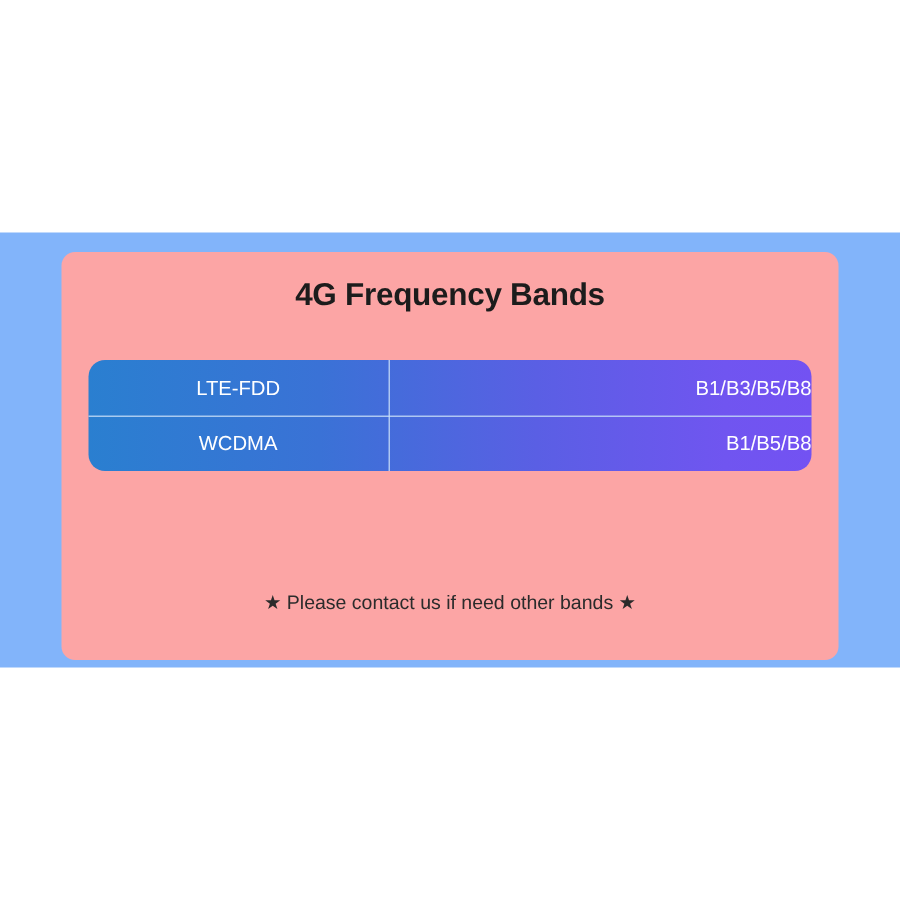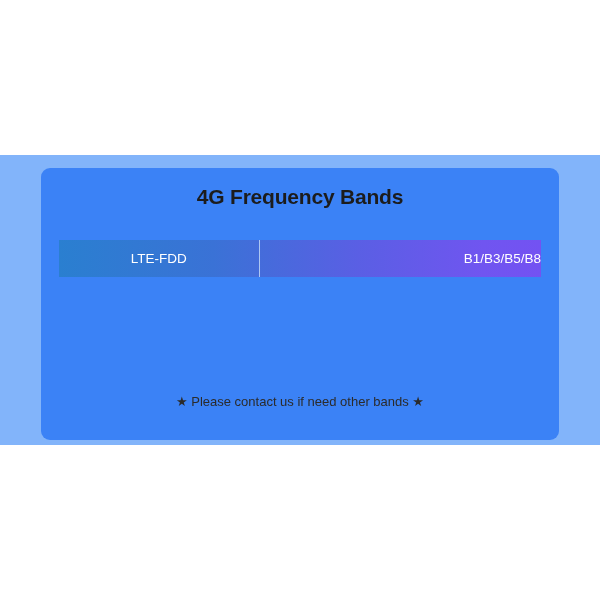--- a/index.html
+++ b/index.html
@@ -24,21 +24,21 @@
     background: #82b4fa;
   }
 
   
   #spec-card {
     position: absolute;
     left: 41px;
     top: 168px;
     width: 518px;
     height: 272px;
-    background: #3b82f6;
+    background: #fca5a5;
     border-radius: 9px;
     box-sizing: border-box;
   }
 
   #card-title {
     position: absolute;
     left: 0;
     top: 17px;
     width: 518px;
     text-align: center;
@@ -51,20 +51,21 @@
 
   
   #bands-table {
     position: absolute;
     left: 18px;
     top: 72px;
     width: 482px;
     border-collapse: collapse;
     background: linear-gradient(90deg, #2a7fd0 0%, #3a72d6 32%, #5a5fe4 62%, #7055f0 88%, #7352f2 100%);
     table-layout: fixed;
+    border-radius: 11px;
   }
 
   #bands-table tr {
     height: 37px;
   }
 
   #bands-table td {
     padding: 0;
     color: #ffffff;
     font-size: 13.5px;
@@ -107,18 +108,22 @@
 <div id="spec-card">
 
   <div id="card-title">4G Frequency Bands</div>
 
   <table id="bands-table">
     <tbody>
       <tr>
         <td class="tech-cell">LTE-FDD</td>
         <td class="band-cell">B1/B3/B5/B8</td>
       </tr>
+      <tr>
+        <td class="tech-cell">WCDMA</td>
+        <td class="band-cell">B1/B5/B8</td>
+      </tr>
     </tbody>
   </table>
 
   <div id="contact-note">★ Please contact us if need other bands ★</div>
 
 </div>
 
 </body></html>

